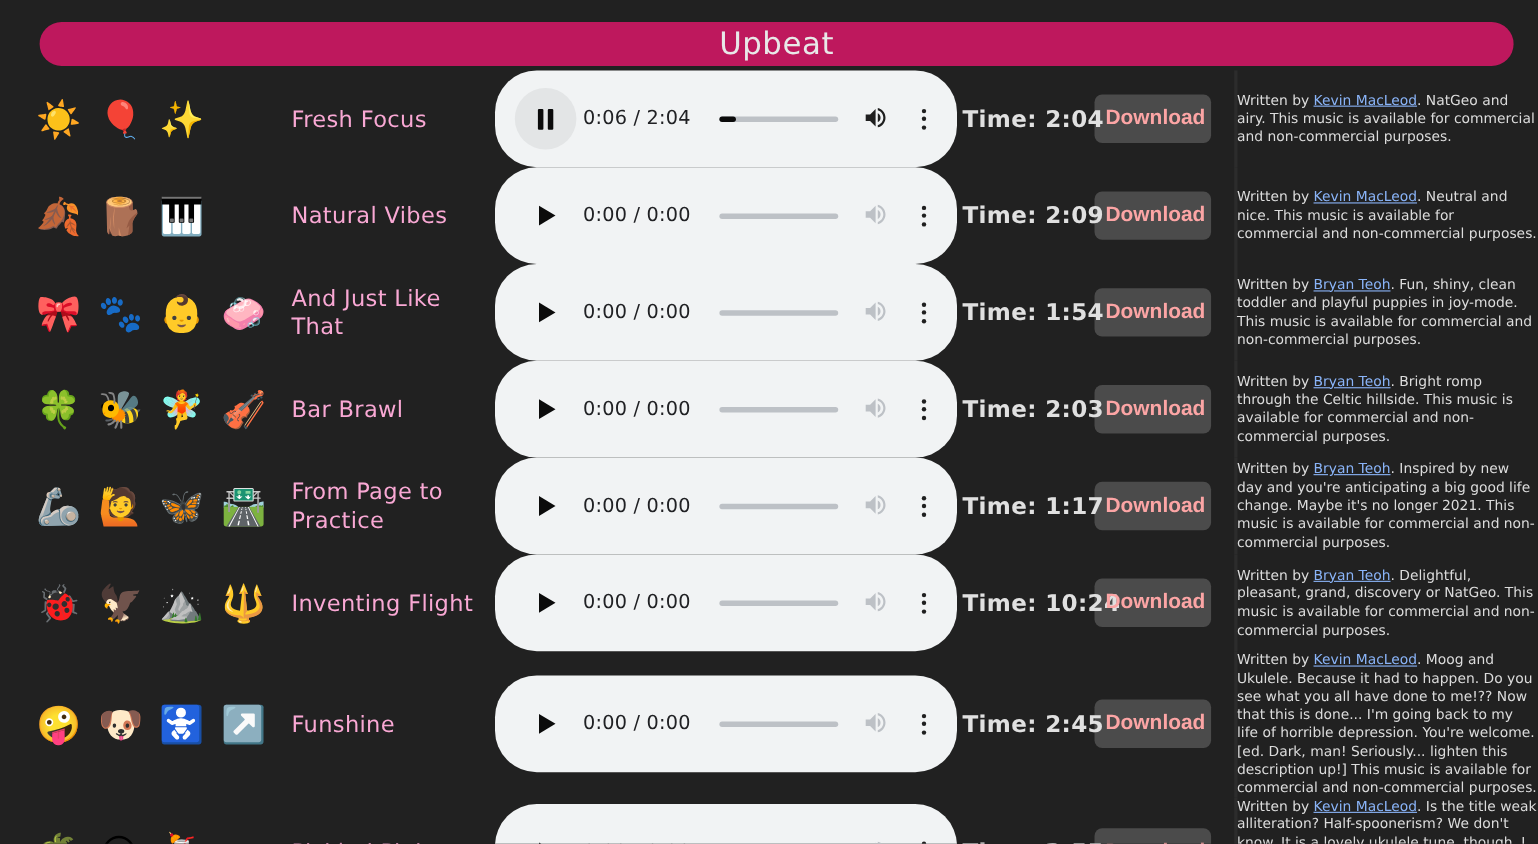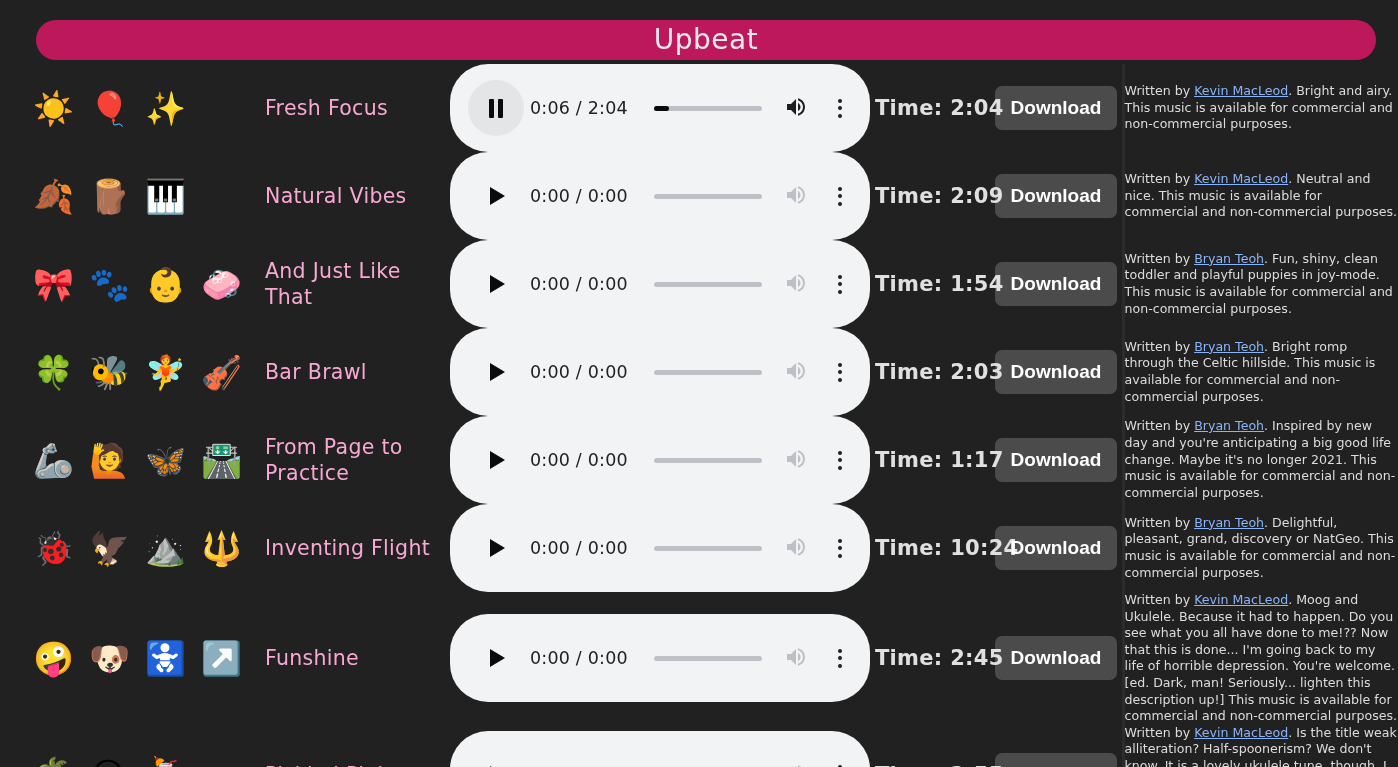--- a/index.html
+++ b/index.html
@@ -173,27 +173,27 @@
     font-size: 21px;
     white-space: nowrap;
     letter-spacing: 0.3px;
     padding-left: 4px;
     font-weight: bold;
   }
 
   
   .dl-btn {
     background: #4b4b4b;
-    color: #ffffff;
+    color: #fca5a5;
     border: none;
     border-radius: 7px;
     font-size: 19px;
     font-weight: bold;
     padding: 11px 10px;
-    width: 122px;
+    width: 106px;
     text-align: center;
     cursor: pointer;
     font-family: "Liberation Sans", sans-serif;
     display: block;
   }
 
   
   .desc {
     color: #dcdcdc;
     font-size: 12.6px;
@@ -253,21 +253,21 @@
               <i></i>
               <i></i>
               <i></i>
             </div>
           </div>
         </td>
         <td class="time-col">Time: 2:04</td>
         <td>
           <button class="dl-btn">Download</button>
         </td>
-        <td class="desc"><span>Written by </span><a href="#">Kevin MacLeod</a><span>. Bright and airy. This music is available for commercial and non-commercial purposes.</span></td>
+        <td class="desc"><span>Written by </span><a href="#">Kevin MacLeod</a><span>. NatGeo and airy. This music is available for commercial and non-commercial purposes.</span></td>
       </tr>
       <tr>
         <td>
           <div class="emoji-cell">
             <span class="emoji">🍂</span>
             <span class="emoji">🪵</span>
             <span class="emoji">🎹</span>
           </div>
         </td>
         <td class="track-title">Natural Vibes</td>

